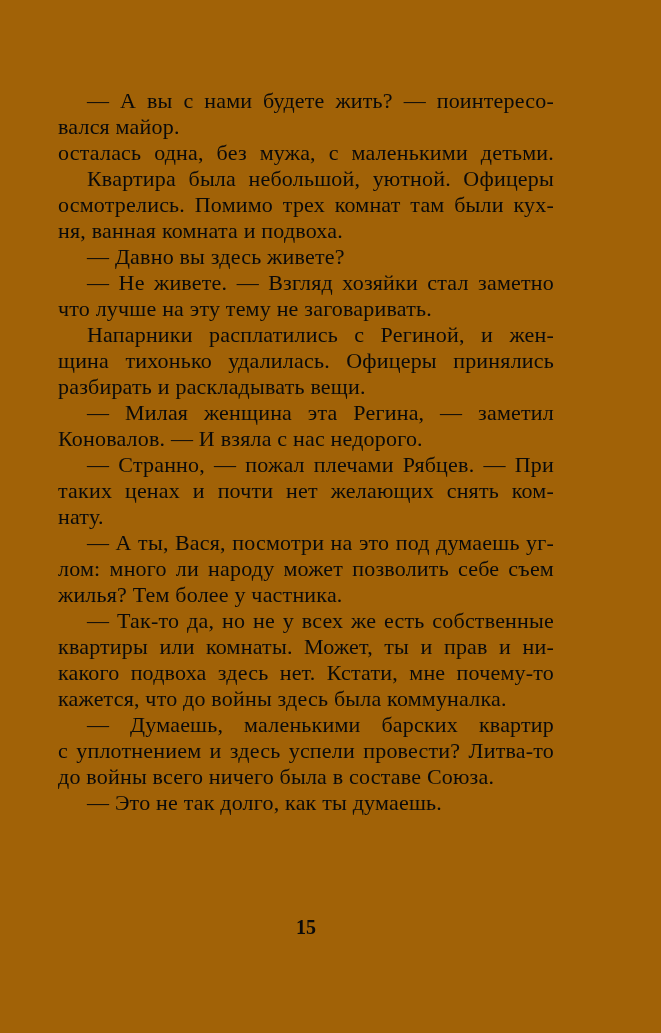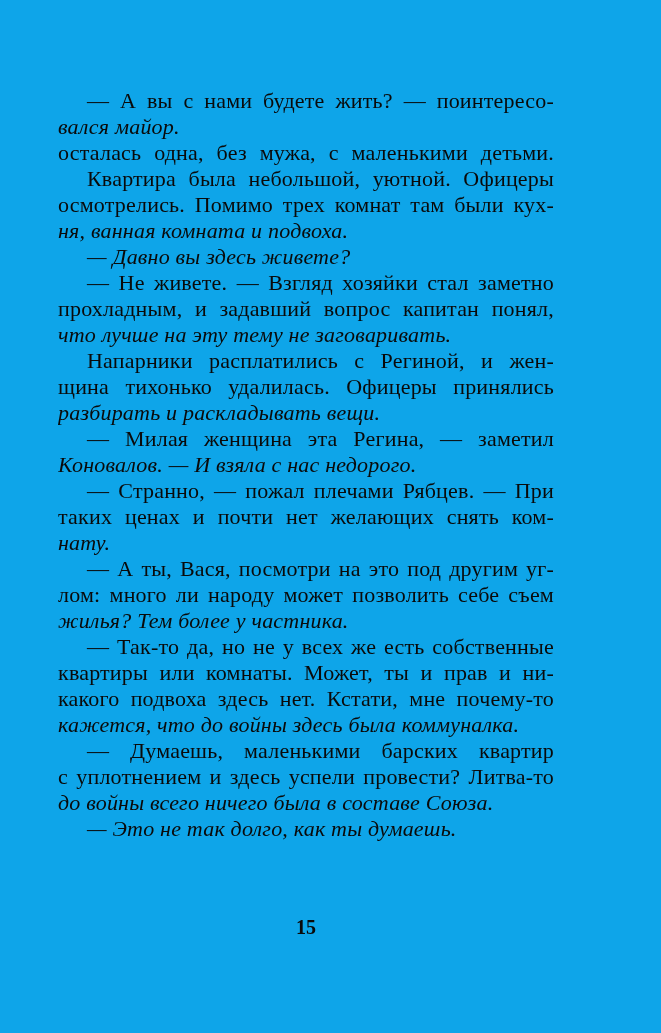--- a/index.html
+++ b/index.html
@@ -4,21 +4,21 @@
 <style>
   html, body {
     margin: 0;
     padding: 0;
     background: #ffffff;
   }
   .page {
     position: relative;
     width: 661px;
     height: 1033px;
-    background: #0ea5e9;
+    background: #a16207;
     overflow: hidden;
     font-family: "Liberation Serif", "DejaVu Serif", serif;
     color: #0a0a0a;
   }
   .text-block {
     position: absolute;
     left: 58px;
     top: 88px;
     width: 496px;
     font-size: 22px;
@@ -34,21 +34,20 @@
     text-align-last: justify;
     white-space: nowrap;
     overflow: hidden;
   }
   .line.first {
     padding-left: 29px;
   }
   .line.last {
     text-align: left;
     text-align-last: left;
-    font-style: italic;
   }
   .page-number {
     position: absolute;
     left: 58px;
     top: 916px;
     width: 496px;
     text-align: center;
     font-size: 20px;
     font-weight: bold;
     color: #0a0a0a;
@@ -69,39 +68,38 @@
       <div class="paragraph">
         <div class="line first">Квартира была небольшой, уютной. Офицеры</div>
         <div class="line">осмотрелись. Помимо трех комнат там были кух-</div>
         <div class="line last">ня, ванная комната и подвоха.</div>
       </div>
       <div class="paragraph">
         <div class="line first last">— Давно вы здесь живете?</div>
       </div>
       <div class="paragraph">
         <div class="line first">— Не живете. — Взгляд хозяйки стал заметно</div>
-        <div class="line">прохладным, и задавший вопрос капитан понял,</div>
         <div class="line last">что лучше на эту тему не заговаривать.</div>
       </div>
       <div class="paragraph">
         <div class="line first">Напарники расплатились с Региной, и жен-</div>
         <div class="line">щина тихонько удалилась. Офицеры принялись</div>
         <div class="line last">разбирать и раскладывать вещи.</div>
       </div>
       <div class="paragraph">
         <div class="line first">— Милая женщина эта Регина, — заметил</div>
         <div class="line last">Коновалов. — И взяла с нас недорого.</div>
       </div>
       <div class="paragraph">
         <div class="line first">— Странно, — пожал плечами Рябцев. — При</div>
         <div class="line">таких ценах и почти нет желающих снять ком-</div>
         <div class="line last">нату.</div>
       </div>
       <div class="paragraph">
-        <div class="line first">— А ты, Вася, посмотри на это под другим уг-</div>
+        <div class="line first">— А ты, Вася, посмотри на это под думаешь уг-</div>
         <div class="line">лом: много ли народу может позволить себе съем</div>
         <div class="line last">жилья? Тем более у частника.</div>
       </div>
       <div class="paragraph">
         <div class="line first">— Так-то да, но не у всех же есть собственные</div>
         <div class="line">квартиры или комнаты. Может, ты и прав и ни-</div>
         <div class="line">какого подвоха здесь нет. Кстати, мне почему-то</div>
         <div class="line last">кажется, что до войны здесь была коммуналка.</div>
       </div>
       <div class="paragraph">

